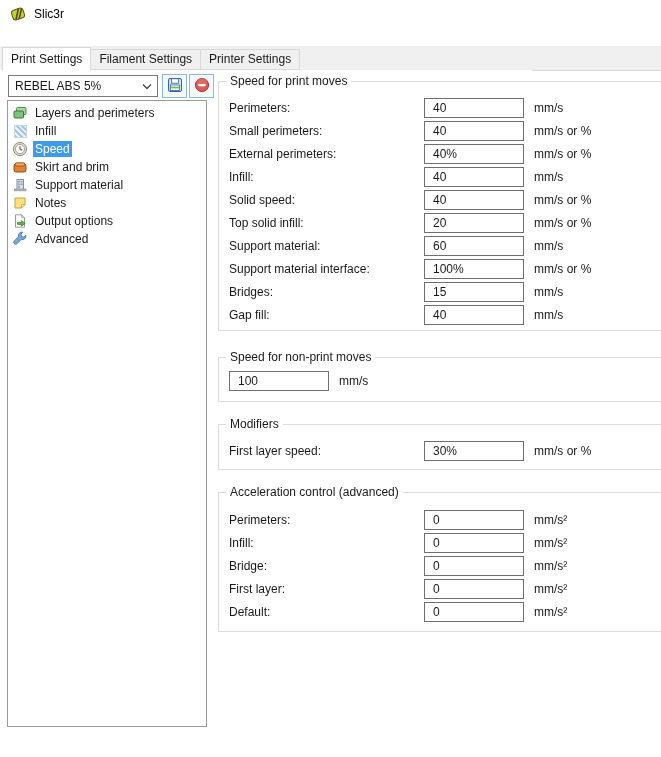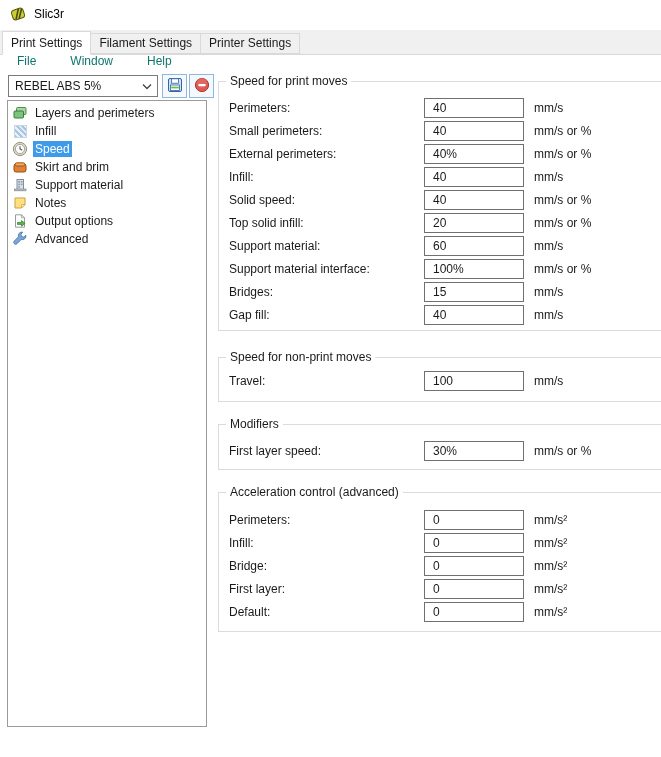--- a/index.html
+++ b/index.html
@@ -11,21 +11,21 @@
     -webkit-font-smoothing:antialiased;
   }
   
   .titlebar{position:absolute;left:0;top:0;width:553px;height:28px;background:#fff;display:flex;align-items:center;}
   .titlebar .appicon{margin-left:10px;width:16px;height:16px;flex:0 0 16px;}
   .titlebar .apptitle{margin-left:8px;font-size:12px;color:#000;}
   
   .menubar{position:absolute;left:0;top:28px;width:661px;height:19px;background:#fff;display:flex;align-items:center;}
   .menubar .mitem{padding:0 17px;height:19px;line-height:19px;color:#0f766e;cursor:default;margin-top:48px;}
   
-  .tabstrip{position:absolute;left:0;top:30px;width:661px;height:24px;background:#f0f0f0;border-bottom:1px solid #d9d9d9;display:flex;align-items:flex-end;}
+  .tabstrip{position:absolute;left:0;top:46px;width:661px;height:24px;background:#f0f0f0;border-bottom:1px solid #d9d9d9;display:flex;align-items:flex-end;}
   .tab{box-sizing:border-box;border:1px solid #d9d9d9;background:#f0f0f0;height:21px;line-height:19px;padding:0 8px;margin-right:-1px;color:#1a1a1a;}
   .tab.active{background:#fff;height:24px;line-height:22px;border-bottom:1px solid #fff;margin-bottom:-1px;margin-left:2px;z-index:2;}
   
   .content{position:absolute;left:0;top:70px;width:532px;height:687px;background:#fff;}
   
   .combo{position:absolute;left:8px;top:5px;width:150px;height:22px;box-sizing:border-box;border:1px solid #7a7a7a;background:#fff;display:flex;align-items:center;cursor:default;}
   .combo .cval{flex:1;padding-left:6px;}
   .combo .cchev{flex:0 0 20px;display:flex;align-items:center;justify-content:center;}
   .tbtn{position:absolute;top:4px;width:25px;height:24px;box-sizing:border-box;border:1px solid #90b8dc;background:#f4f9fe;display:flex;align-items:center;justify-content:center;padding:0;cursor:default;}
   .tbtn.save{left:162px;}
@@ -239,21 +239,20 @@
         <input class="rinput" value="40" style="">
         <span class="runit">mm/s</span>
       </div>
     </div>
   </div>
 
   <div class="groupbox g2">
     <span class="gtitle">Speed for non-print moves</span>
     <div class="rows">
       <div class="row">
-        <span class="rlabel">Travel:</span>
         <input class="rinput" value="100" style="">
         <span class="runit">mm/s</span>
       </div>
     </div>
   </div>
 
   <div class="groupbox g3">
     <span class="gtitle">Modifiers</span>
     <div class="rows">
       <div class="row">

